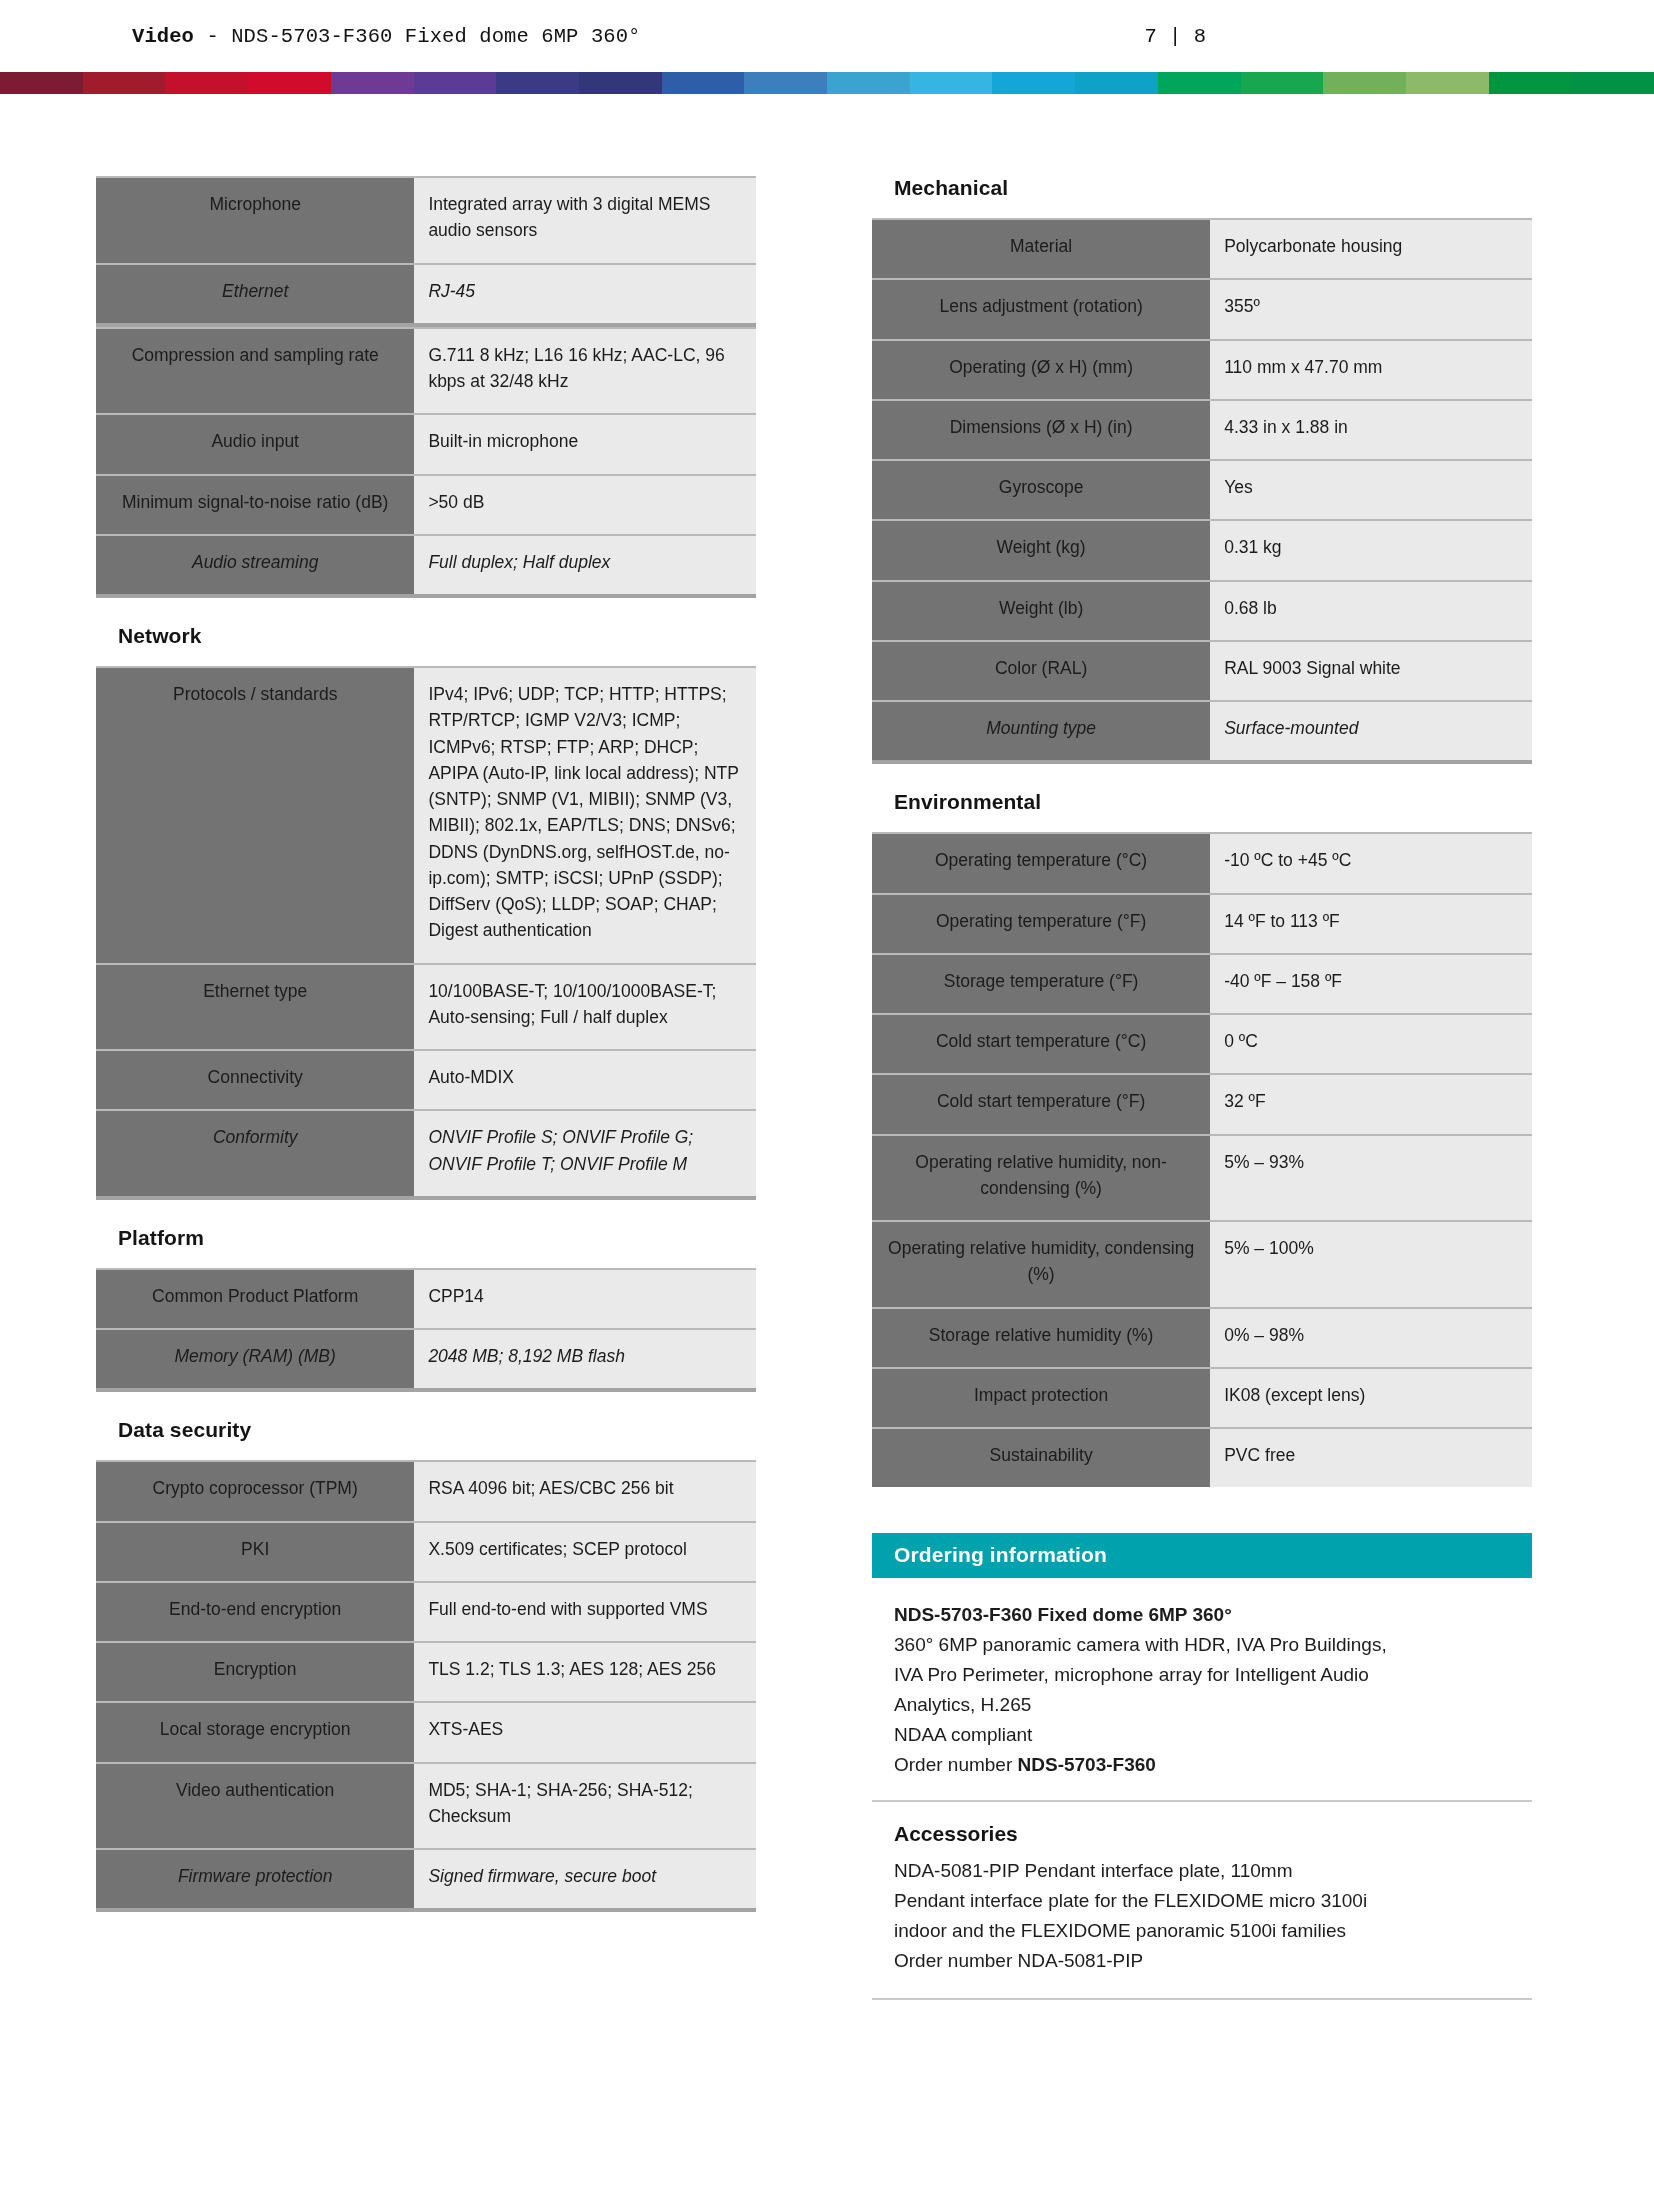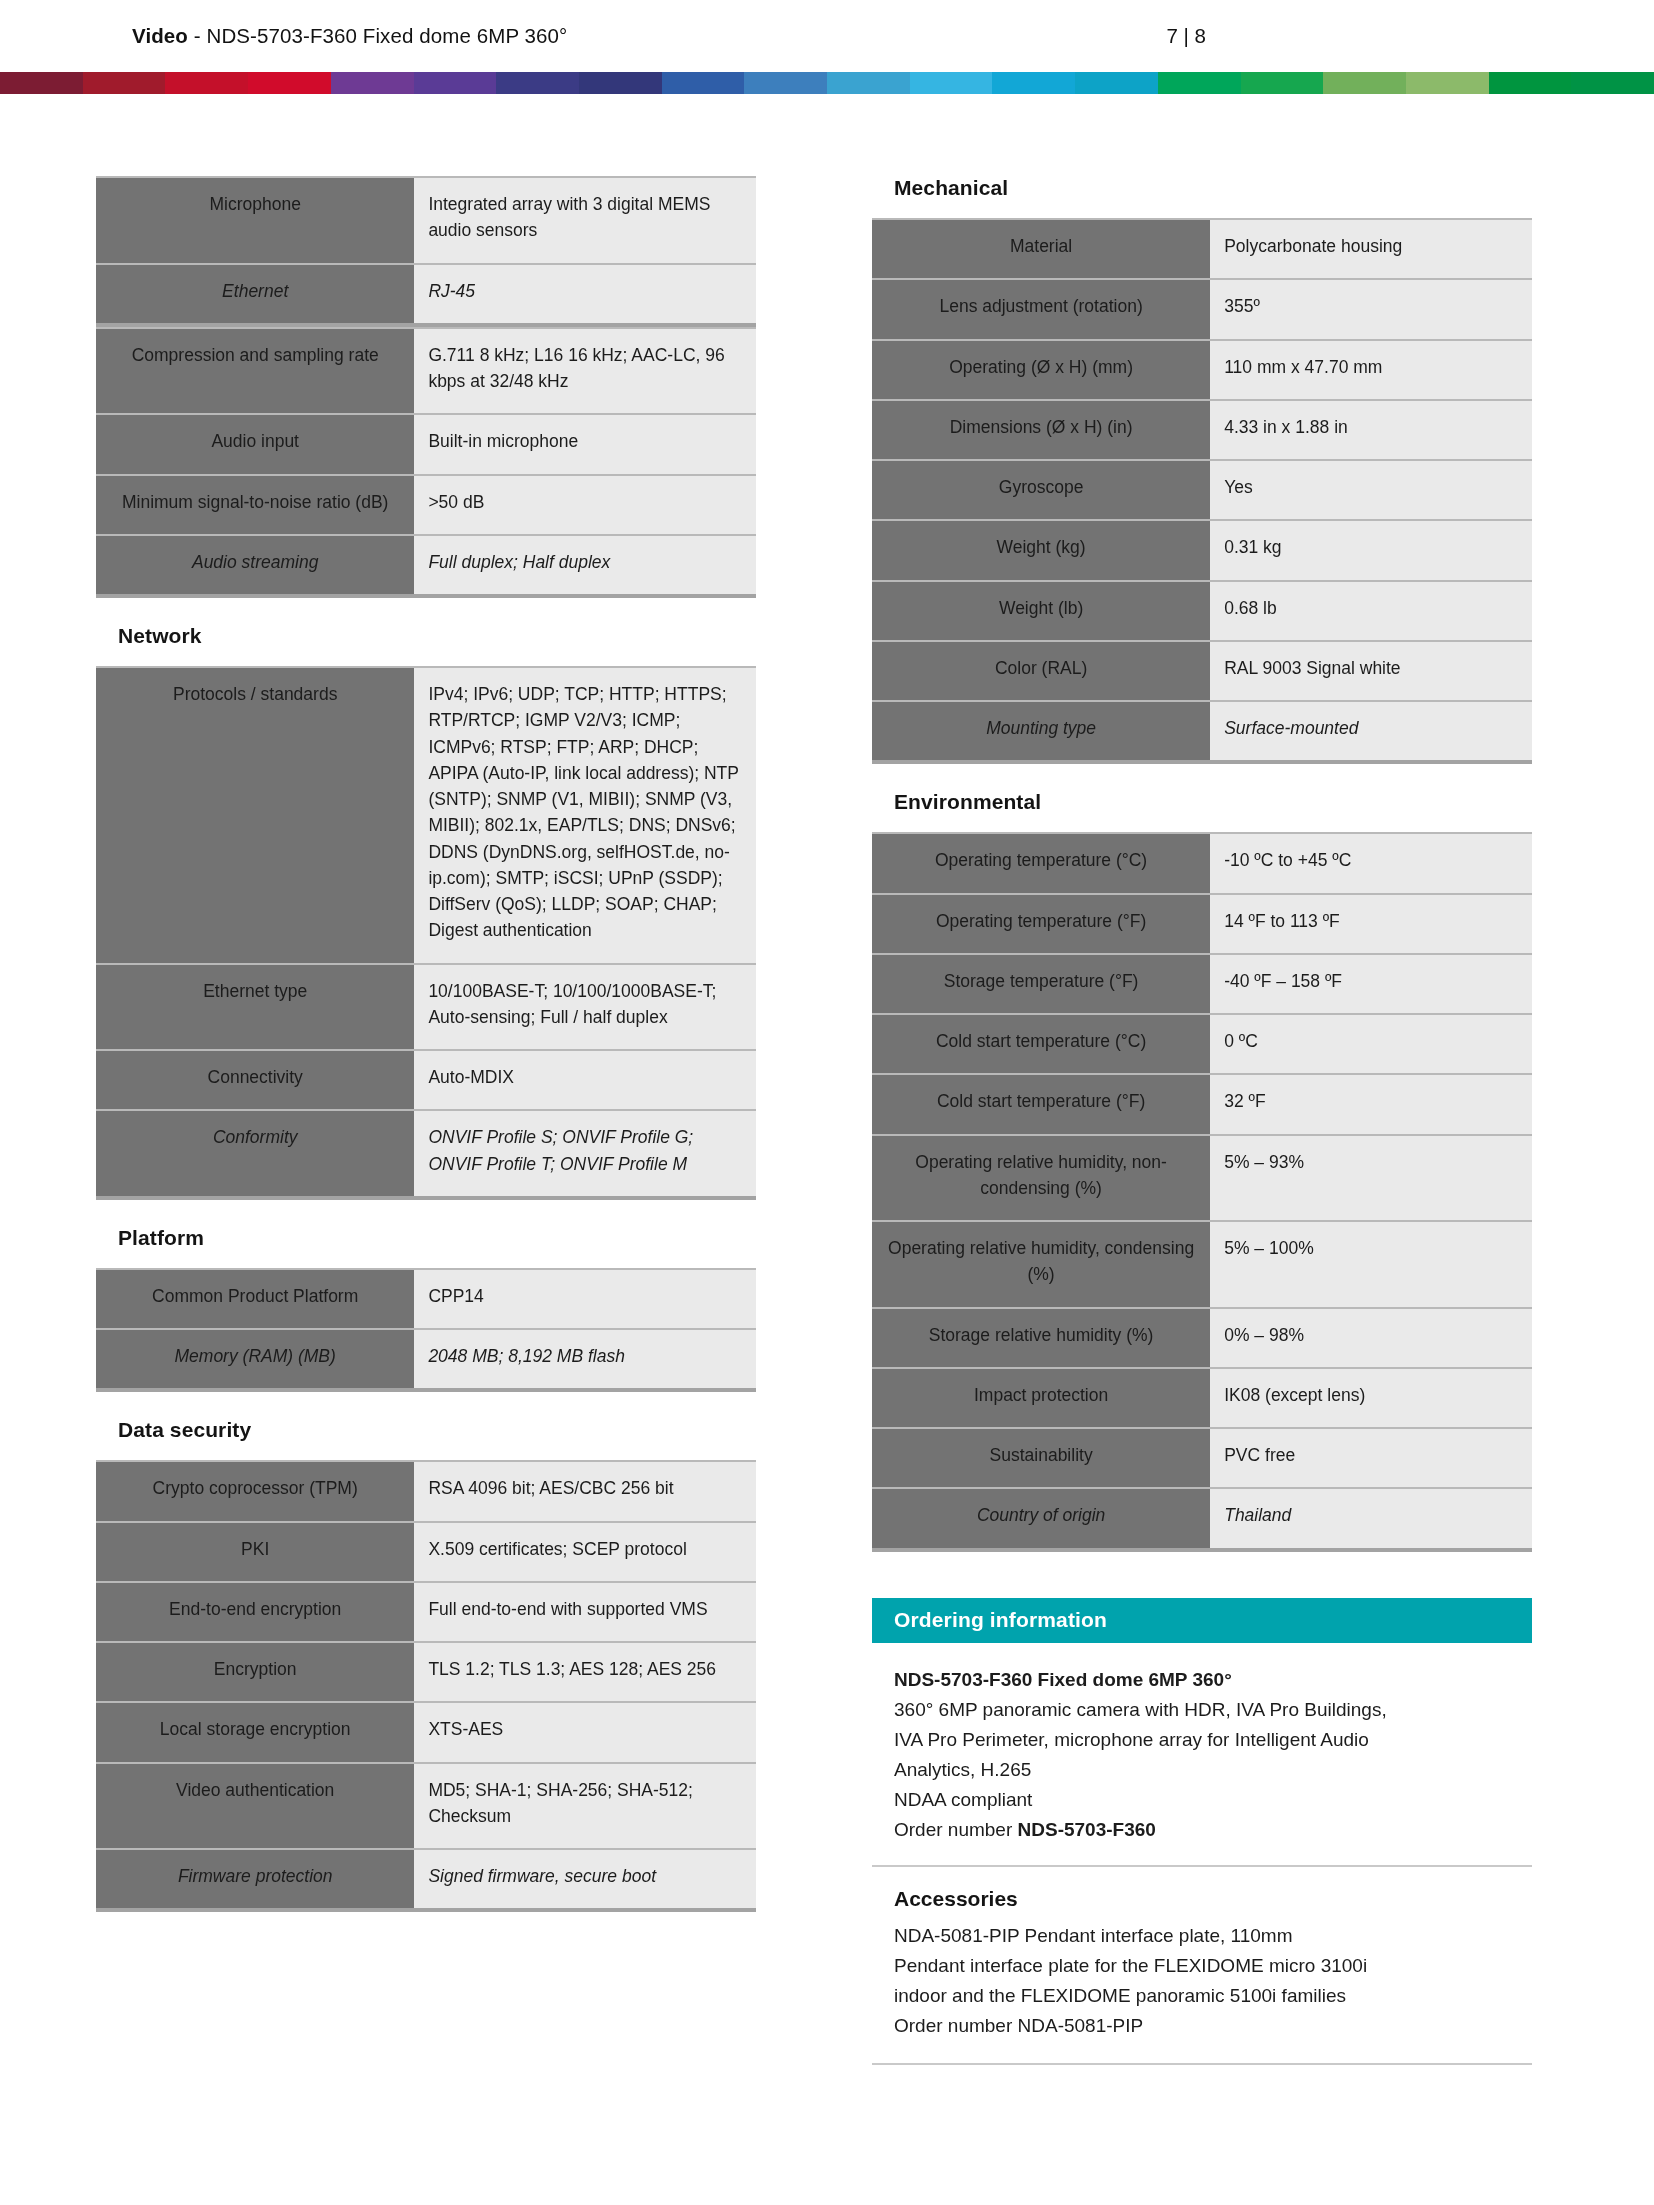--- a/index.html
+++ b/index.html
@@ -24,20 +24,21 @@
   .header {
     position: absolute;
     left: 0; top: 0;
     width: 1316px;
     height: 72px;
     box-sizing: border-box;
     padding: 0 110px 0 132px;
     display: flex;
     align-items: center;
     justify-content: space-between;
+    font-family: Liberation Mono, monospace;
   }
   .header-title {
     font-size: 20.5px;
     letter-spacing: 0.1px;
     color: #121212;
     white-space: nowrap;
   }
   .header-title b {
     font-weight: 700;
   }
@@ -355,24 +356,20 @@
             <td class="v">0% – 98%</td>
           </tr>
           <tr>
             <td class="k">Impact protection</td>
             <td class="v">IK08 (except lens)</td>
           </tr>
           <tr>
             <td class="k">Sustainability</td>
             <td class="v">PVC free</td>
           </tr>
-          <tr class="last-rule">
-            <td class="k">Country of origin</td>
-            <td class="v">Thailand</td>
-          </tr>
         </tbody>
       </table>
       <div class="order-bar">Ordering information</div>
       <div class="order-body">
         <div class="strong">NDS-5703-F360 Fixed dome 6MP 360°</div>
         <div>360° 6MP panoramic camera with HDR, IVA Pro Buildings,</div>
         <div>IVA Pro Perimeter, microphone array for Intelligent Audio</div>
         <div>Analytics, H.265</div>
         <div>NDAA compliant</div>
         <div><span>Order number </span><span class="strong nowrap">NDS-5703-F360</span></div>

